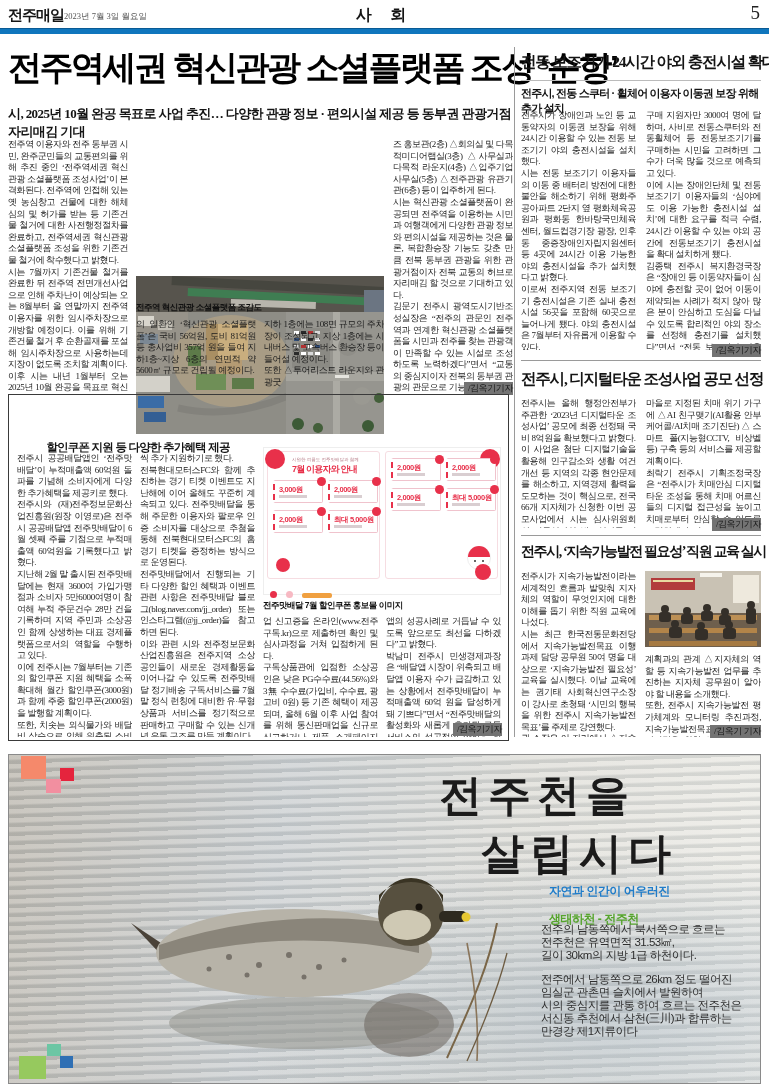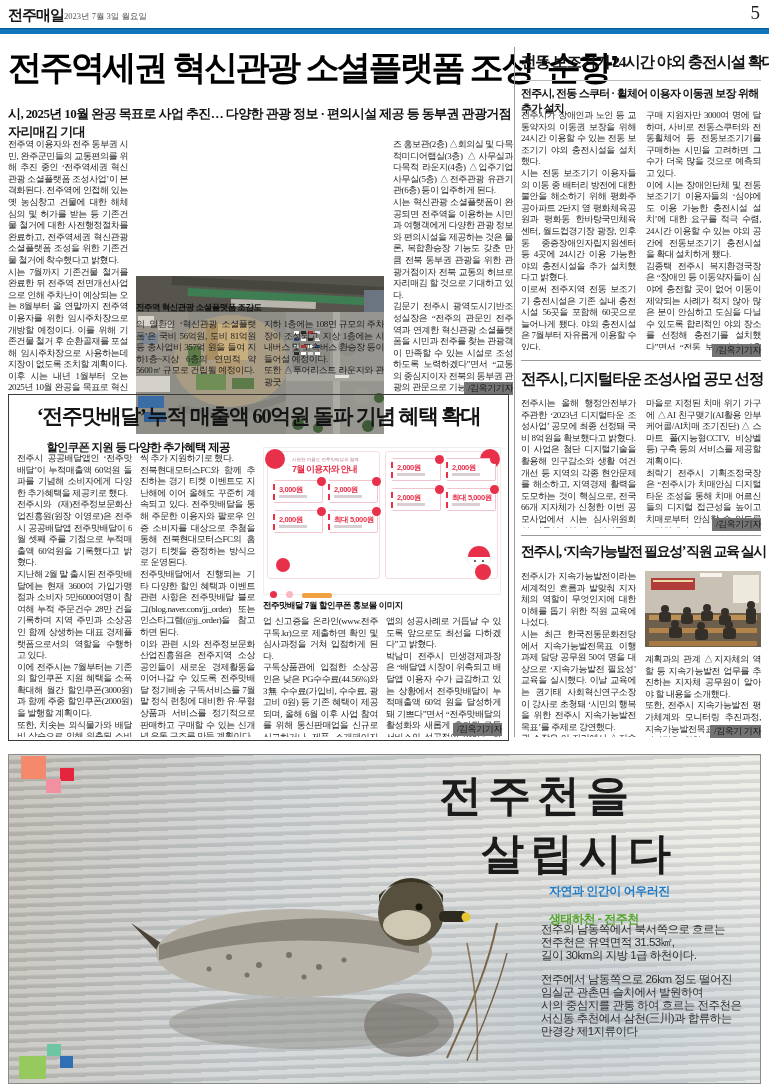--- a/index.html
+++ b/index.html
@@ -87,20 +87,21 @@
   .ad-body { position:absolute; font-family:"Liberation Sans",sans-serif; font-size:11.5px; line-height:11.5px;
              color:#2e2e2e; letter-spacing:-0.5px; white-space:pre-line; line-height:13px; }
 </style>
 </head>
 <body>
 
 <div class="page">
 
   <div class="mast-name">전주매일</div>
   <div class="mast-date">2023년 7월 3일 월요일</div>
+  <div class="mast-section">사 회</div>
   <div class="mast-page">5</div>
   <div class="blue-bar"></div>
 
   <div class="headline">전주역세권 혁신관광 소셜플랫폼 조성 ‘순항’</div>
   <div class="subhead">시, 2025년 10월 완공 목표로 사업 추진… 다양한 관광 정보 · 편의시설 제공 등 동부권 관광거점 자리매김 기대</div>
 
   <div style="position:absolute; left:8px; top:137px; width:505px; height:258px;">
     <div class="newsbody" style="left:0; top:2px; width:120px; height:254px;">전주역 이용자와 전주 동부권 시민, 완주군민들의 교통편의를 위해 추진 중인 ‘전주역세권 혁신관광 소셜플랫폼 조성사업’이 본격화된다. 전주역에 인접해 있는 옛 농심창고 건물에 대한 해체 심의 및 허가를 받는 등 기존건물 철거에 대한 사전행정절차를 완료하고, 전주역세권 혁신관광 소셜플랫폼 조성을 위한 기존건물 철거에 착수했다고 밝혔다.
 시는 7월까지 기존건물 철거를 완료한 뒤 전주역 전면개선사업으로 인해 주차난이 예상되는 오는 8월부터 올 연말까지 전주역 이용자를 위한 임시주차장으로 개방할 예정이다. 이를 위해 기존건물 철거 후 순환골재를 포설해 임시주차장으로 사용하는데 지장이 없도록 조치할 계획이다.
 이후 시는 내년 1월부터 오는 2025년 10월 완공을 목표로 혁신관광 소셜플랫폼 조성공사에 본격 착수한다. 이와 관련 전주역세권 도시재생 뉴딜사업</div>
@@ -231,21 +232,20 @@
             <rect x="101" y="37" width="10" height="16" rx="3"></rect>
         </g>
       </svg>
     </div>
     <div class="newsbody" style="left:124px; top:114px; width:116px; height:83px;">계획과의 관계 △지자체의 역할 등 지속가능발전 업무를 추진하는 지자체 공무원이 알아야 할 내용을 소개했다.
 또한, 전주시 지속가능발전 평가체계와 모니터링 추진과정, 지속가능발전목표 이행과제 모니터링을 위한 실무부서 담당자 역할 등에 대한 논의도 이어졌다.</div>
     <div class="byline" style="right:0; bottom:0;">/김옥기 기자</div>
   </div>
 
   <div class="food-box">
-    <div class="food-title">‘전주맛배달’ 누적 매출액 60억원 돌파 기념 혜택 확대</div>
     <div class="food-subtitle">할인쿠폰 지원 등 다양한 추가혜택 제공</div>
 
     <div class="newsbody" style="left:8px; top:58px; width:115px; height:284px;">전주시 공공배달앱인 ‘전주맛배달’이 누적매출액 60억원 돌파를 기념해 소비자에게 다양한 추가혜택을 제공키로 했다.
 전주시와 (재)전주정보문화산업진흥원(원장 이영로)은 전주시 공공배달앱 전주맛배달이 6월 셋째 주를 기점으로 누적매출액 60억원을 기록했다고 밝혔다.
 지난해 2월 말 출시된 전주맛배달에는 현재 3600여 가입가맹점과 소비자 5만6000여명이 참여해 누적 주문건수 28만 건을 기록하며 지역 주민과 소상공인 함께 상생하는 대표 경제플랫폼으로서의 역할을 수행하고 있다.
 이에 전주시는 7월부터는 기존의 할인쿠폰 지원 혜택을 소폭 확대해 월간 할인쿠폰(3000원)과 함께 주중 할인쿠폰(2000원)을 발행할 계획이다.
 또한, 치솟는 외식물가와 배달비 상승으로 인해 위축된 소비심리를 개선하고, 소비자들의 부담을 덜어주기 위해 방문 포장 쿠폰과 배달비 지원 쿠폰(최대 5000원)을 각각 1회</div>
     <div class="newsbody" style="left:131px; top:58px; width:115px; height:284px;">씩 추가 지원하기로 했다.
 전북현대모터스FC와 함께 추진하는 경기 티켓 이벤트도 지난해에 이어 올해도 꾸준히 계속되고 있다. 전주맛배달을 통해 주문한 이용자와 팔로우 인증 소비자를 대상으로 추첨을 통해 전북현대모터스FC의 홈경기 티켓을 증정하는 방식으로 운영된다.
 전주맛배달에서 진행되는 기타 다양한 할인 혜택과 이벤트 관련 사항은 전주맛배달 블로그(blog.naver.com/jj_order) 또는 인스타그램(@jj_order)을 참고하면 된다.

